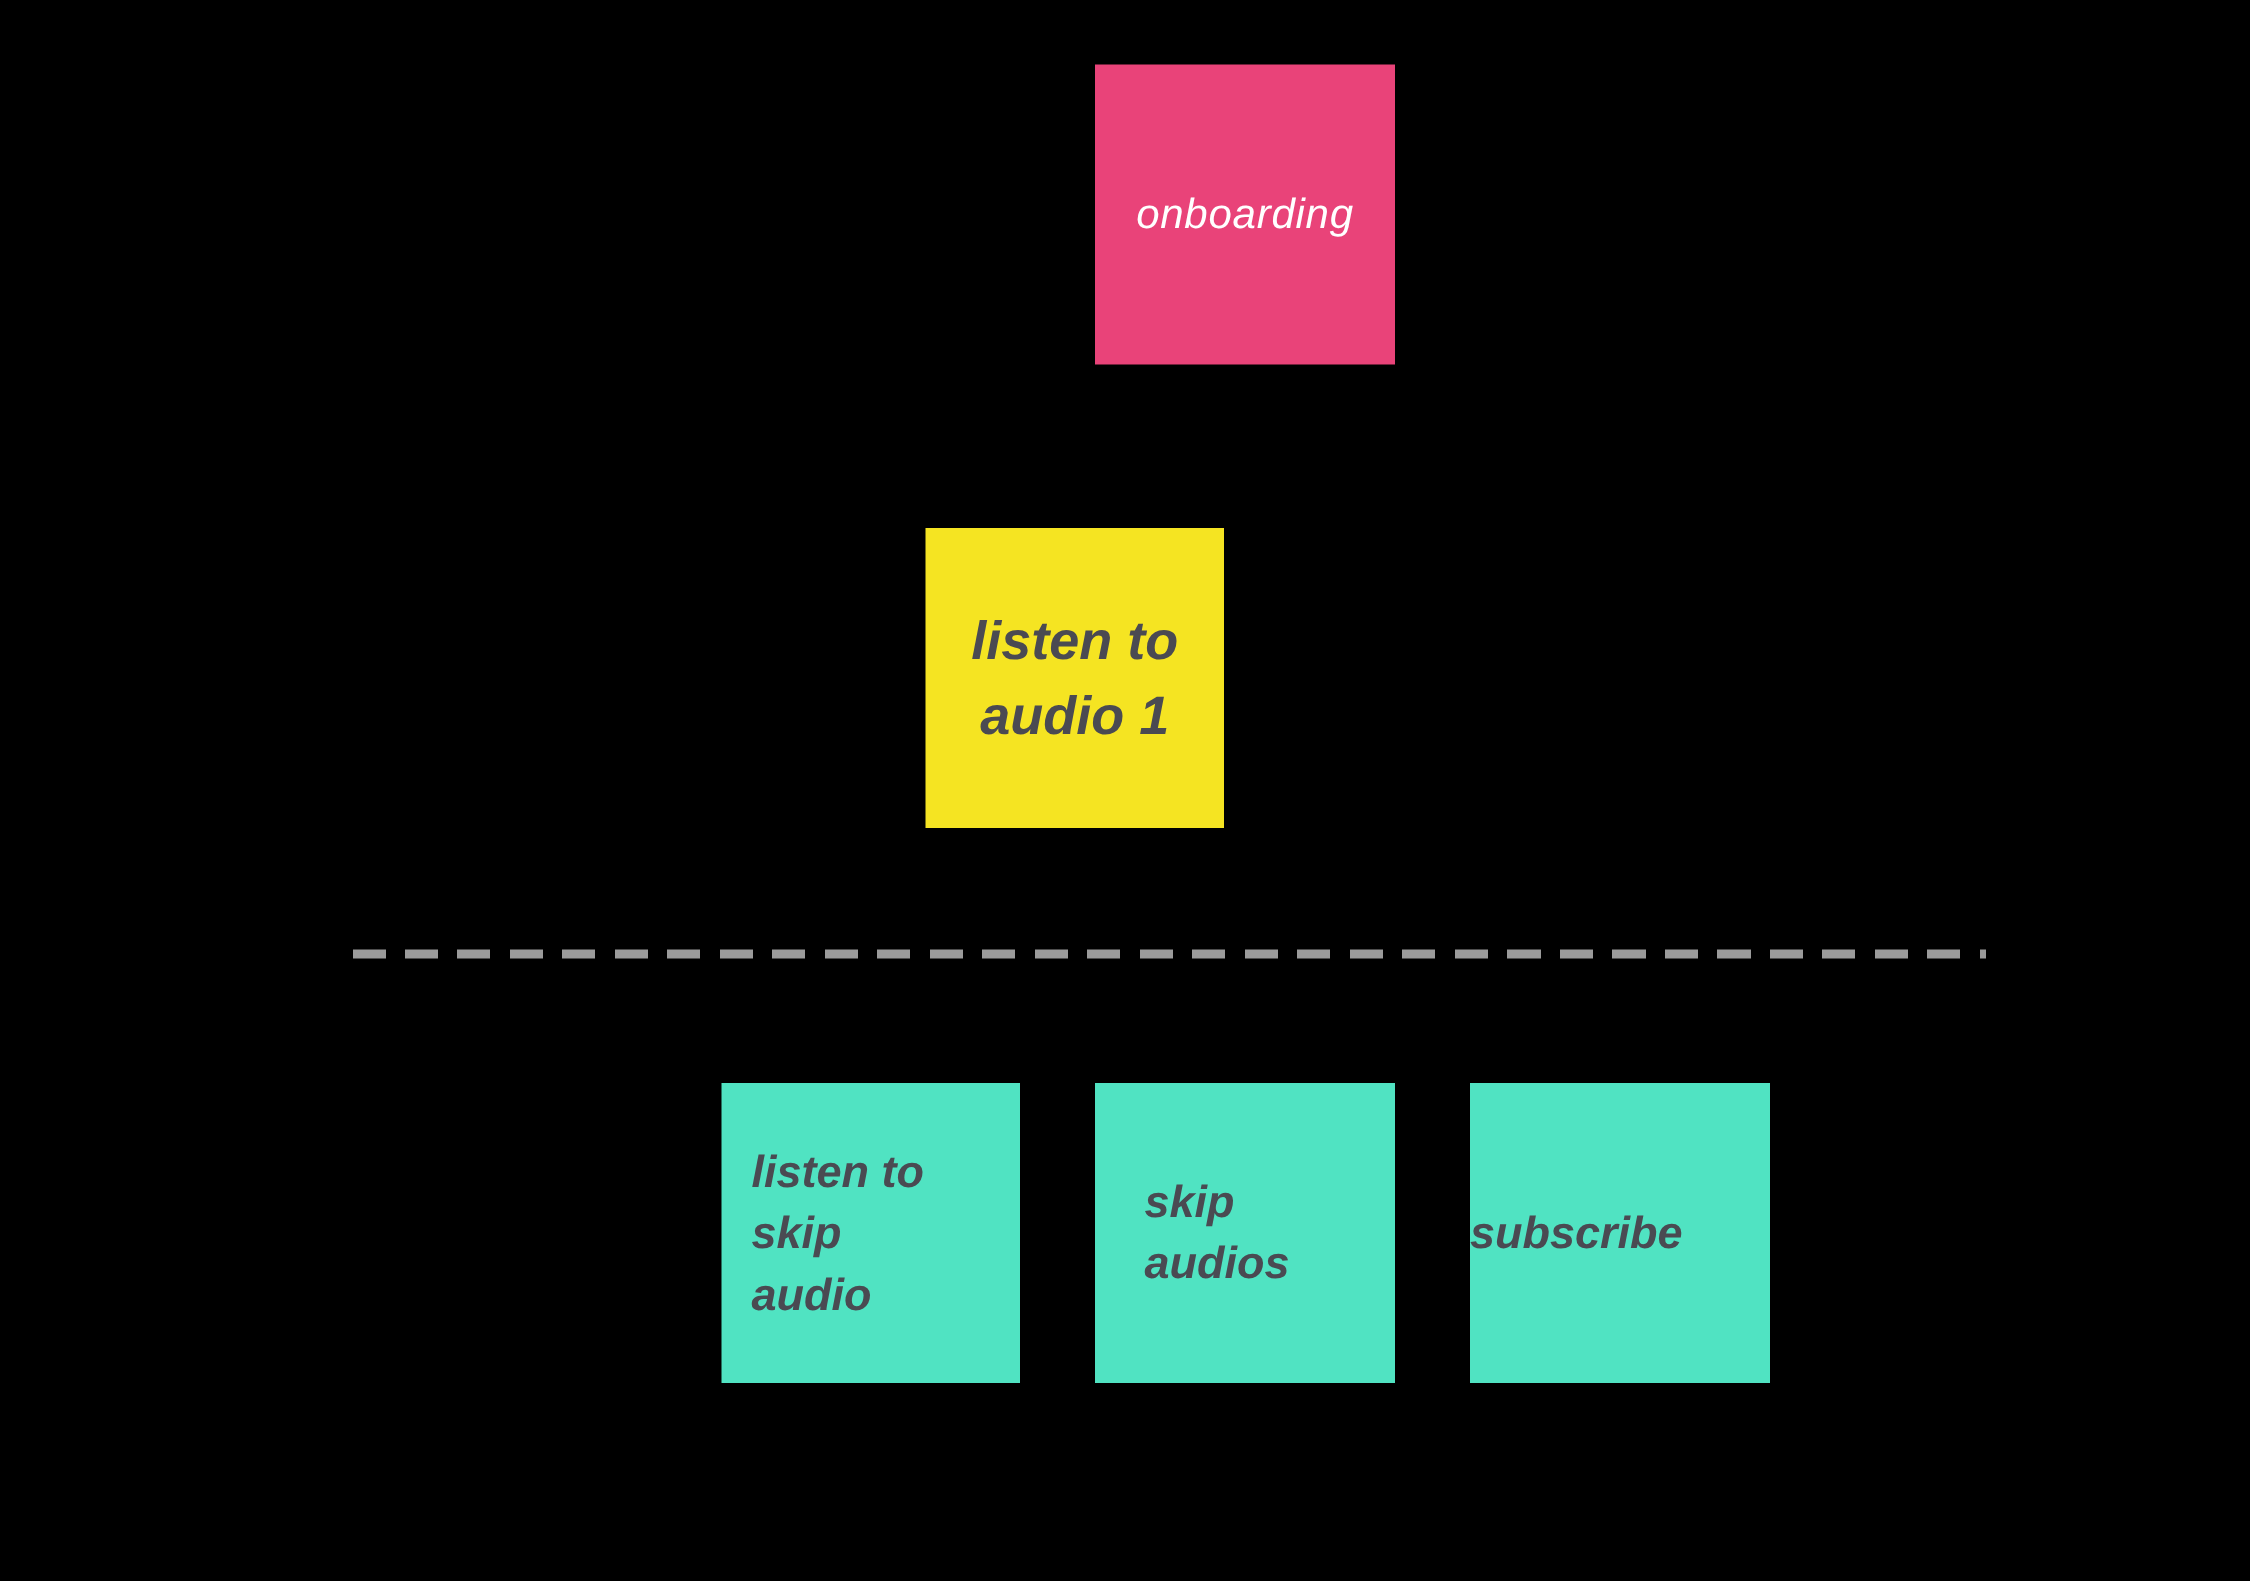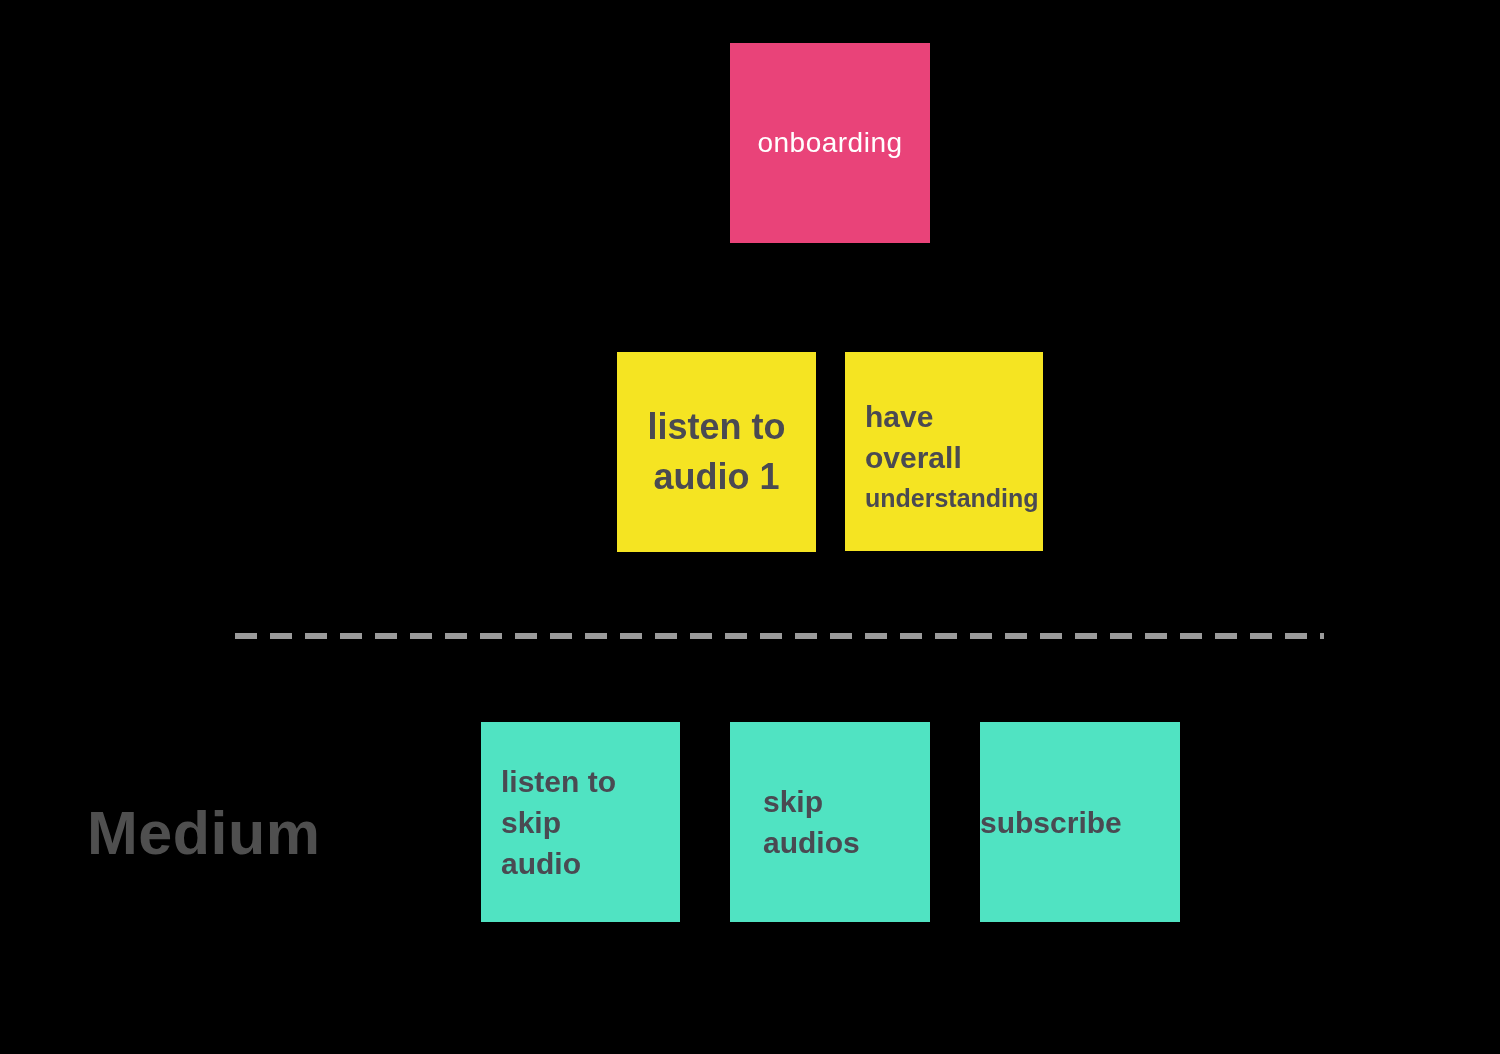--- a/index.html
+++ b/index.html
@@ -7,20 +7,21 @@
     padding: 0;
     background: #000;
   }
   .canvas {
     position: relative;
     width: 1324px;
     height: 1054px;
     background: var(--background, #000000);
     font-family: "Liberation Sans", sans-serif;
     overflow: hidden;
+    font-style: italic;
   }
   .note {
     position: absolute;
     box-sizing: border-box;
     display: flex;
     flex-direction: column;
   }
   .note.pink {
     background: var(--note-pink, #E94379);
     color: var(--note-text-light, #FFFFFF);
@@ -93,29 +94,23 @@
   <div class="note pink center-text" style="left:730px; top:43px; width:200px; height:200px;">
     <span>onboarding</span>
   </div>
 
 
   <div class="note yellow center-text big-lines" style="left:617px; top:352px; width:199px; height:200px;">
     <div>listen to</div>
     <div>audio 1</div>
   </div>
 
-  <div class="note yellow left-text" style="left:845px; top:352px; width:198px; height:199px; padding-left:20px; padding-right:8px; padding-top:12px;">
-    <div class="med-line">have</div>
-    <div class="med-line">overall</div>
-    <div class="small-line">understanding</div>
-  </div>
 
   <div class="divider"></div>
 
-  <div class="row-label" style="left:87px; top:803px;">Medium</div>
 
   <div class="note teal left-text" style="left:481px; top:722px; width:199px; height:200px; padding-left:20px; padding-right:8px;">
     <div class="med-line">listen to</div>
     <div class="med-line">skip</div>
     <div class="med-line">audio</div>
   </div>
 
   <div class="note teal left-text" style="left:730px; top:722px; width:200px; height:200px; padding-left:33px; padding-right:8px;">
     <div class="med-line">skip</div>
     <div class="med-line">audios</div>

